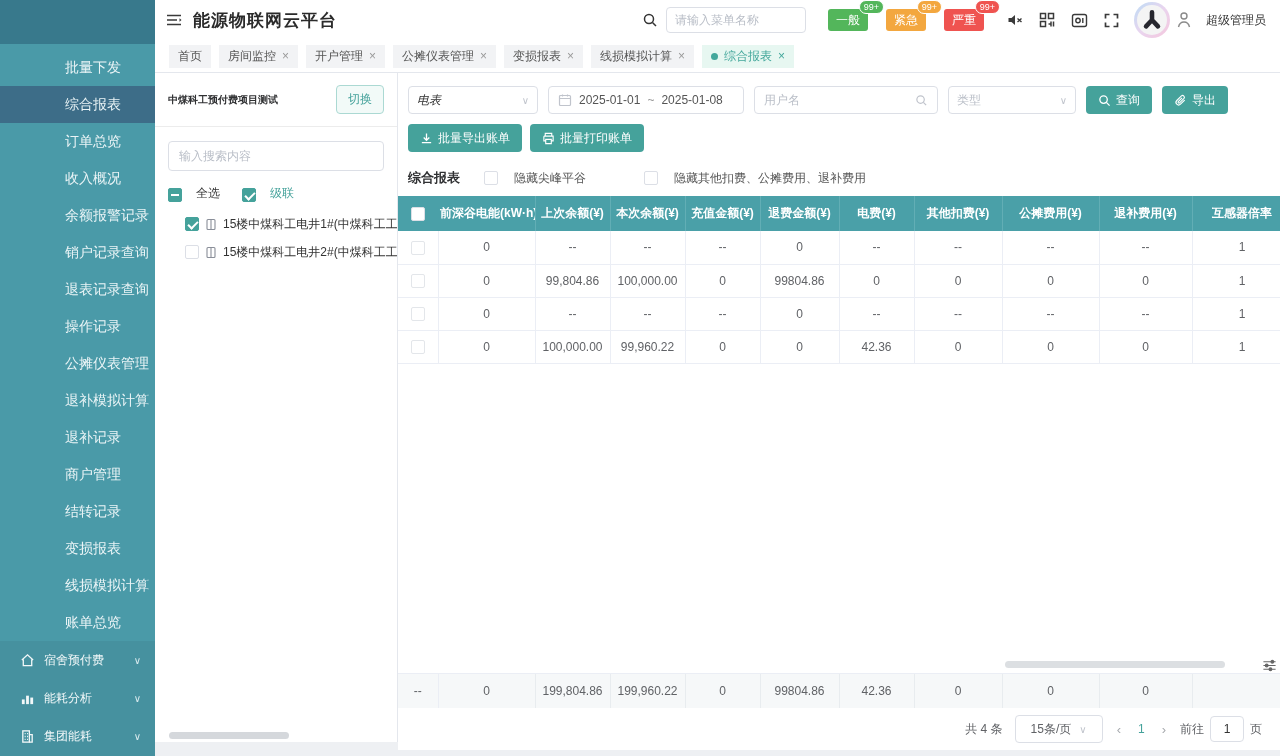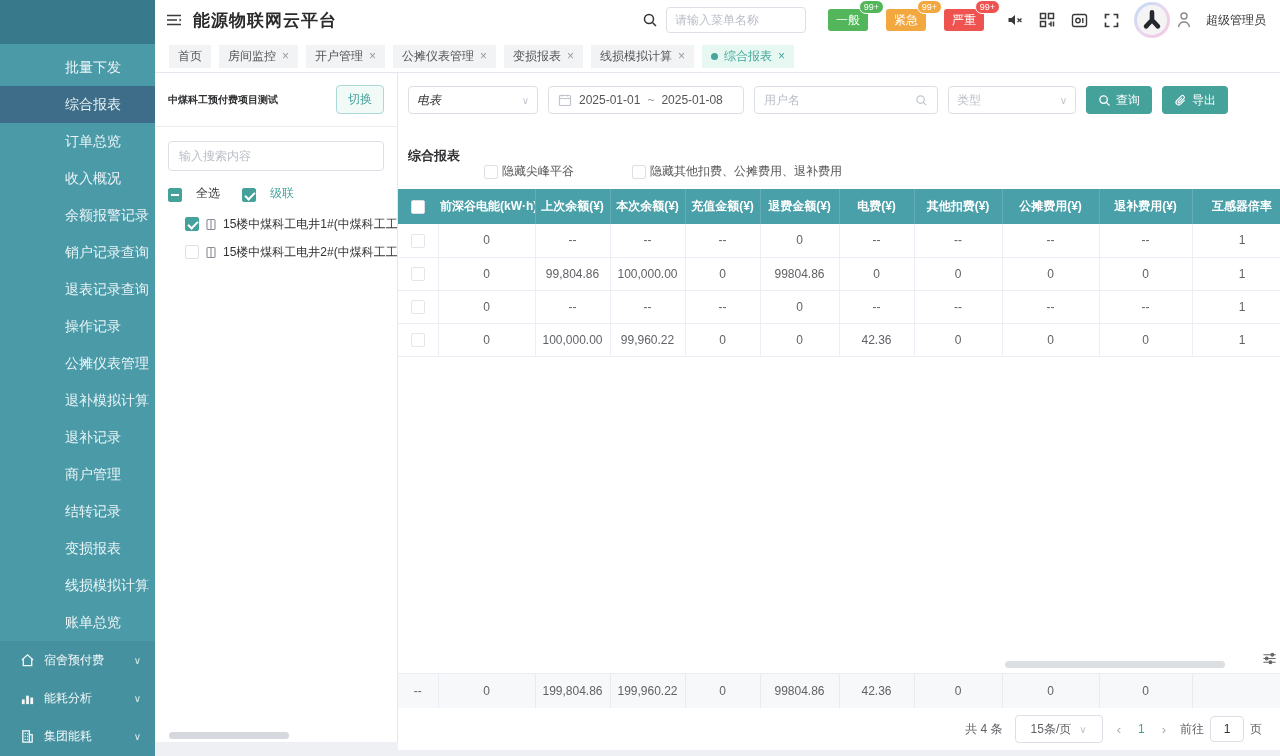--- a/index.html
+++ b/index.html
@@ -107,21 +107,21 @@
     display:flex; align-items:center; gap:7px; font-size:12px; color:#555; padding:0 9px; cursor:pointer; }
   .user-box { width:184px; height:28px; border:1px solid #dcdfe6; border-radius:4px;
     display:flex; align-items:center; padding:0 9px; }
   .user-box input { border:none; outline:none; flex:1; font-size:12px; min-width:0; }
   .user-box input::placeholder { color:#b9bec7; }
   .btn-teal { height:28px; background:#45a29b; color:#fff; border:none; border-radius:4px;
     font-size:12px; display:flex; align-items:center; gap:5px; padding:0 12px; cursor:pointer; }
   .batch-row { display:flex; gap:8px; padding:10px 10px 0; }
   .report-row { display:flex; align-items:center; padding:17px 10px 9px; font-size:12px; }
   .report-title { font-weight:bold; color:#303133; font-size:13px; margin-right:24px; }
-  .hide-opt { display:flex; align-items:center; gap:4px; color:#555; margin-right:58px; cursor:pointer;margin-top:32px; }
+  .hide-opt { display:flex; align-items:center; gap:16px; color:#555; margin-right:58px; cursor:pointer; }
 
   
   .table-zone { flex:1; min-height:0; position:relative; overflow:hidden; }
   table.grid { border-collapse:collapse; table-layout:fixed; width:894px; }
   .grid th { background:#4aa0a8; color:#fff; font-size:12px; font-weight:bold; height:35px;
     border-right:1px solid #62aeb5; text-align:center; padding:0 2px; overflow:hidden; white-space:nowrap; }
   .grid th:first-child { border-right:none; }
   .grid td { font-size:12px; color:#606266; height:33px; text-align:center;
     border-bottom:1px solid #ebeef5; border-right:1px solid #ebeef5; background:#fff;
     overflow:hidden; white-space:nowrap; }
@@ -395,20 +395,34 @@
             <span>查询</span>
           </button>
           <button class="btn-teal">
             <svg width="13" height="13" viewBox="0 0 14 14" fill="none" stroke="#fff" stroke-width="1.2">
                 <path d="M11.5 6.5 7 11a2.8 2.8 0 0 1-4-4l5-5a2 2 0 0 1 2.8 2.8L6 9.6a1 1 0 0 1-1.4-1.4l4-4"></path>
               </svg>
             <span>导出</span>
           </button>
         </div>
 
+        <div class="batch-row">
+          <button class="btn-teal">
+            <svg width="13" height="13" viewBox="0 0 14 14" fill="none" stroke="#fff" stroke-width="1.4">
+                <path d="M7 1.5v7M4 6l3 3 3-3M2 11.5h10"></path>
+              </svg>
+            <span>批量导出账单</span>
+          </button>
+          <button class="btn-teal">
+            <svg width="13" height="13" viewBox="0 0 14 14" fill="none" stroke="#fff" stroke-width="1.2">
+                <path d="M3.5 4.5v-3h7v3M2 4.5h10v5h-2m-6 0H2v-5M4 8h6v4.5H4z"></path>
+              </svg>
+            <span>批量打印账单</span>
+          </button>
+        </div>
 
         <div class="report-row">
           <span class="report-title">综合报表</span>
           <span class="hide-opt">
             <span class="cb"></span>
             <span>隐藏尖峰平谷</span>
           </span>
           <span class="hide-opt">
             <span class="cb"></span>
             <span>隐藏其他扣费、公摊费用、退补费用</span>

